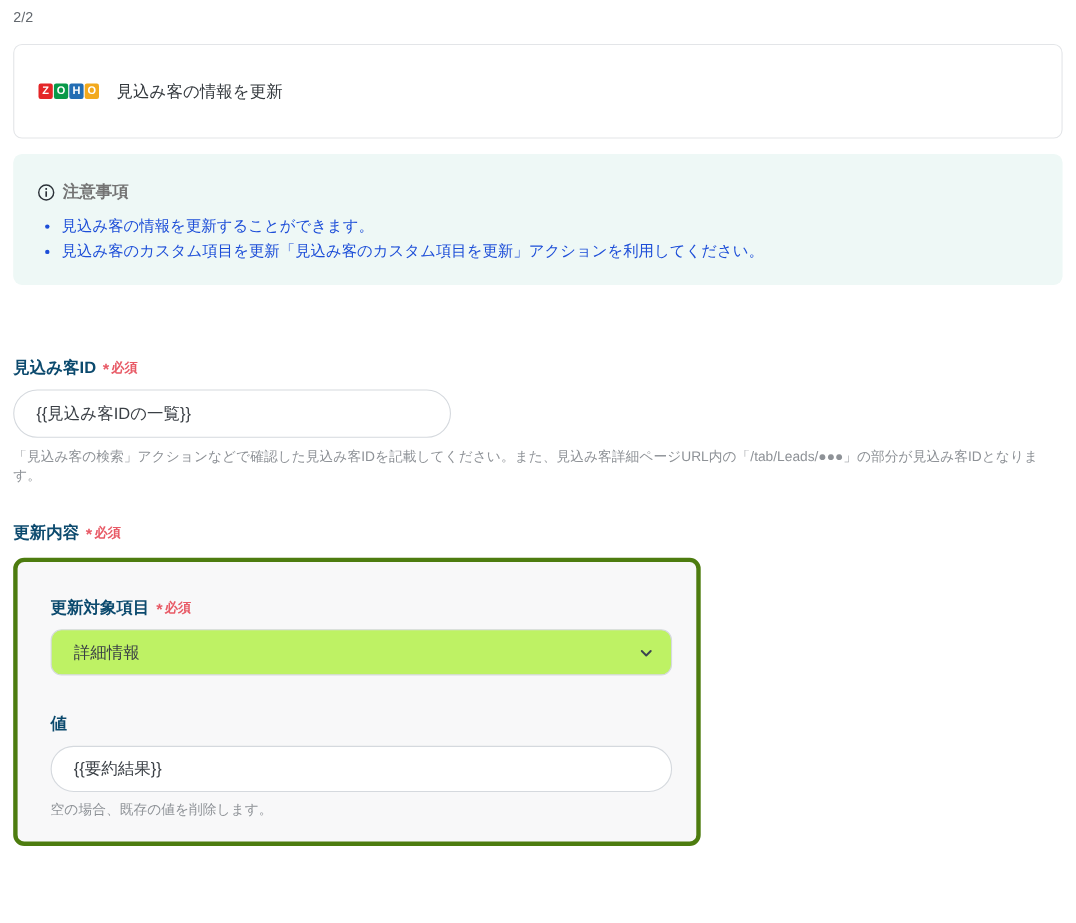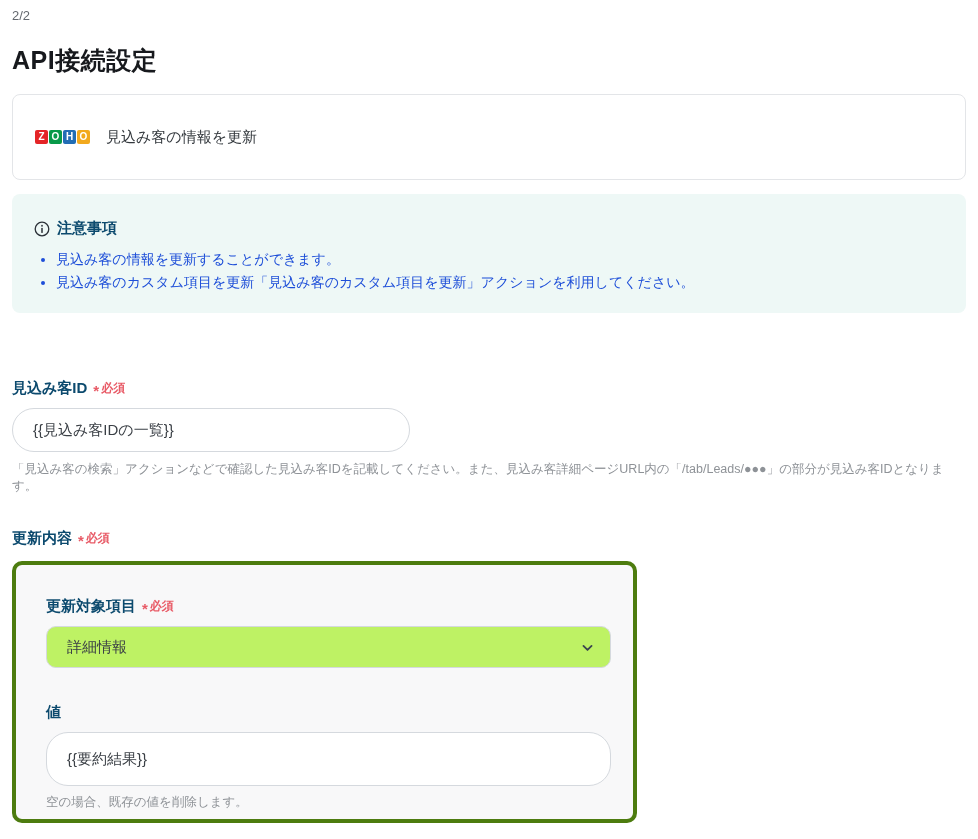--- a/index.html
+++ b/index.html
@@ -13,21 +13,21 @@
   .action-box { margin-top:17px; width:954px; height:86px; border:1px solid #e3e5e8;
     border-radius:8px; background:#fff; display:flex; align-items:center; padding:0 22px; }
   .zoho-logo { display:flex; gap:1px; margin-right:16px; }
   .zoho-tile { width:13px; height:14px; border-radius:2px; color:#fff; font-size:10px;
     font-weight:700; display:flex; align-items:center; justify-content:center; line-height:1; }
   .action-label { font-size:15px; color:#33383d; }
 
   .notes { margin-top:14px; width:954px; height:119px; background:#eef8f6;
     border-radius:8px; padding:25px 22px 0 22px; }
   .notes-head { display:flex; align-items:center; gap:7px; }
-  .notes-title { font-size:15px; font-weight:700; color:#0c4a6e; }
+  .notes-title { font-size:15px; font-weight:700; color:#737373; }
   .notes-list { margin-top:10px; padding-left:22px; }
   .notes-list li { font-size:14px; color:#1d4ed8; line-height:23px; }
 
   .field-label-row { display:flex; align-items:center; gap:6px; }
   .field-label { font-size:15px; font-weight:700; color:#0c4a6e; }
   .req { font-size:12px; font-weight:700; display:flex; align-items:center; gap:2px; }
   .req .mark { font-size:15px; line-height:1; position:relative; top:2px; }
 
   .text-input { display:block; margin-top:10px; height:44px; border:1px solid #d5d9de;
     border-radius:22px; background:#fff; font-size:15px; color:#3a3f45; padding:0 20px;
@@ -38,31 +38,30 @@
   .lead-section { margin-top:66px; }
   .update-section { margin-top:34px; }
 
   .card { margin-top:13px; width:625px; height:262px; background:#f8f8f9;
     border:4px solid #4d7c0f; border-radius:10px; padding:32px 30px 0 30px; }
   .select-box { margin-top:10px; width:565px; height:42px; background:#bef264;
     border:1px solid #d5d9de; border-radius:10px; display:flex; align-items:center;
     padding:0 16px 0 20px; cursor:default; }
   .select-value { flex:1; font-size:15px; color:#3a3f45; }
   .value-label-row { margin-top:35px; }
-  .value-input { width:565px; height:54px; }
+  .value-input { width:565px; height:42px; }
   .card .help-text { margin-top:8px; }
 </style>
 </head>
 <body>
 
 <div class="page">
 
   <div class="step">2/2</div>
 
-  <h1 class="title">API接続設定</h1>
 
   <div class="action-box">
     <span class="zoho-logo">
       <span class="zoho-tile" style="background: rgb(228, 37, 39);">Z</span>
       <span class="zoho-tile" style="background: rgb(8, 153, 73);">O</span>
       <span class="zoho-tile" style="background: rgb(34, 109, 180);">H</span>
       <span class="zoho-tile" style="background: rgb(242, 169, 29);">O</span>
     </span>
     <span class="action-label">見込み客の情報を更新</span>
   </div>

